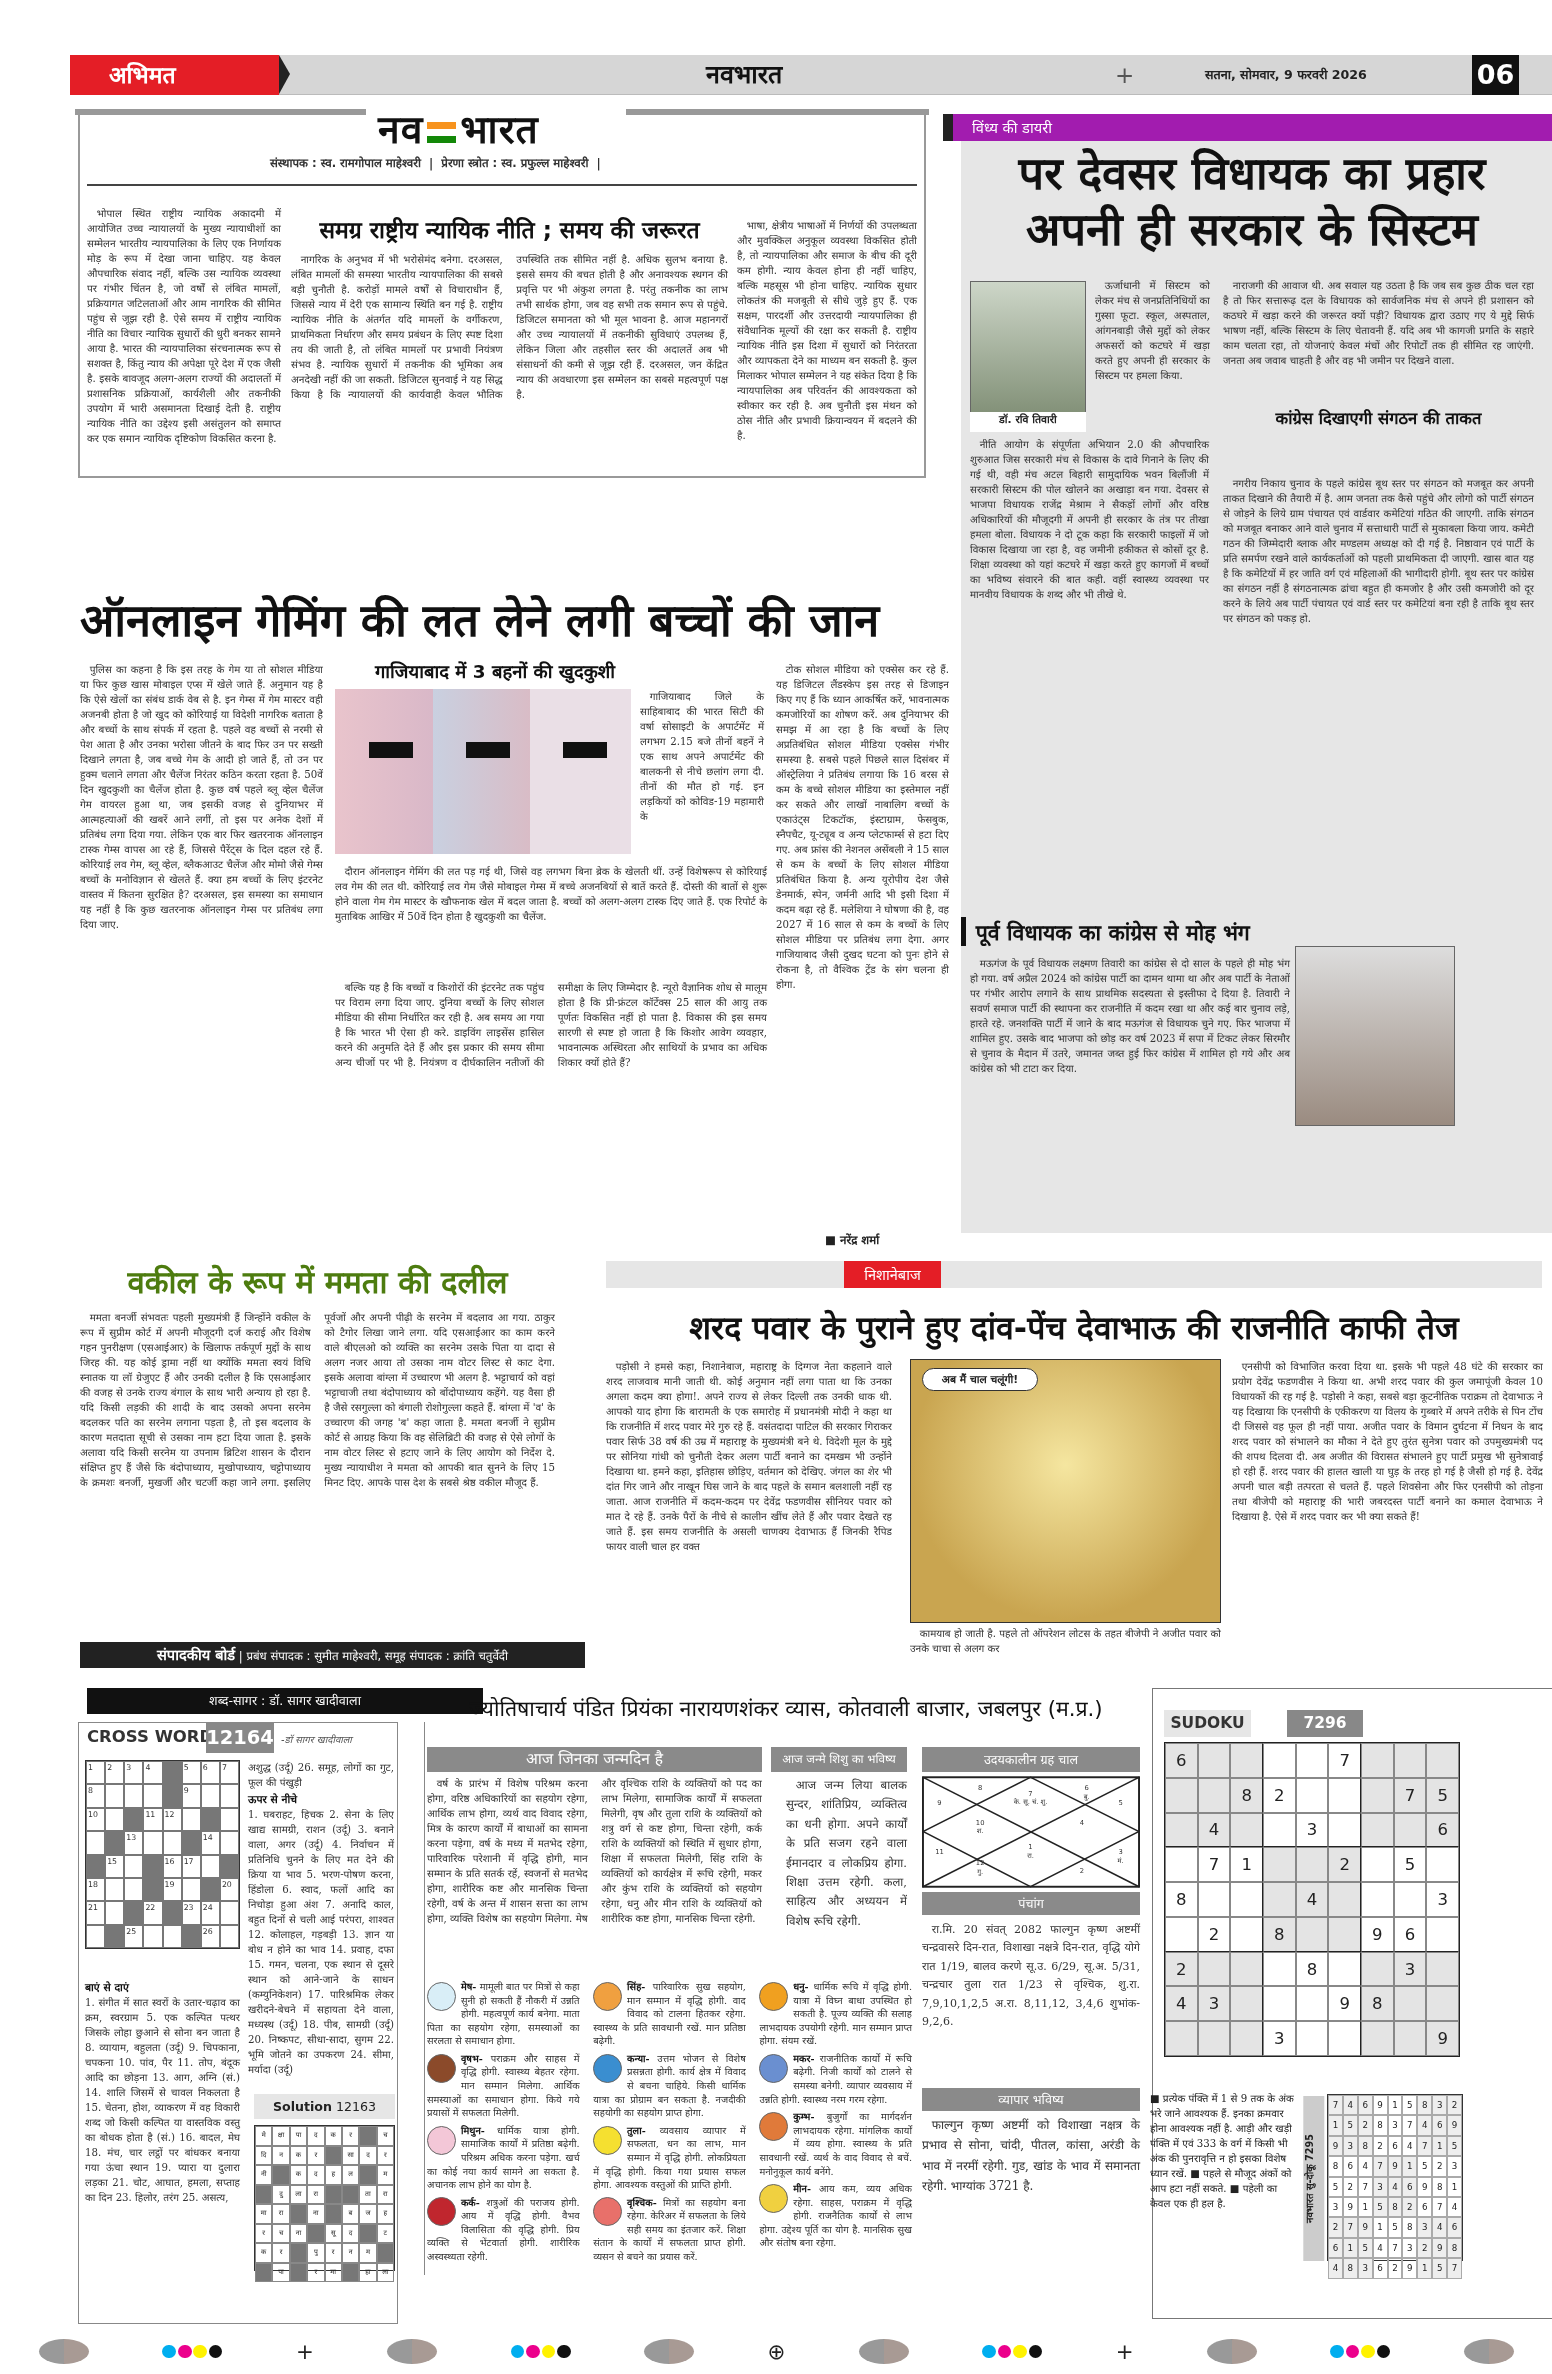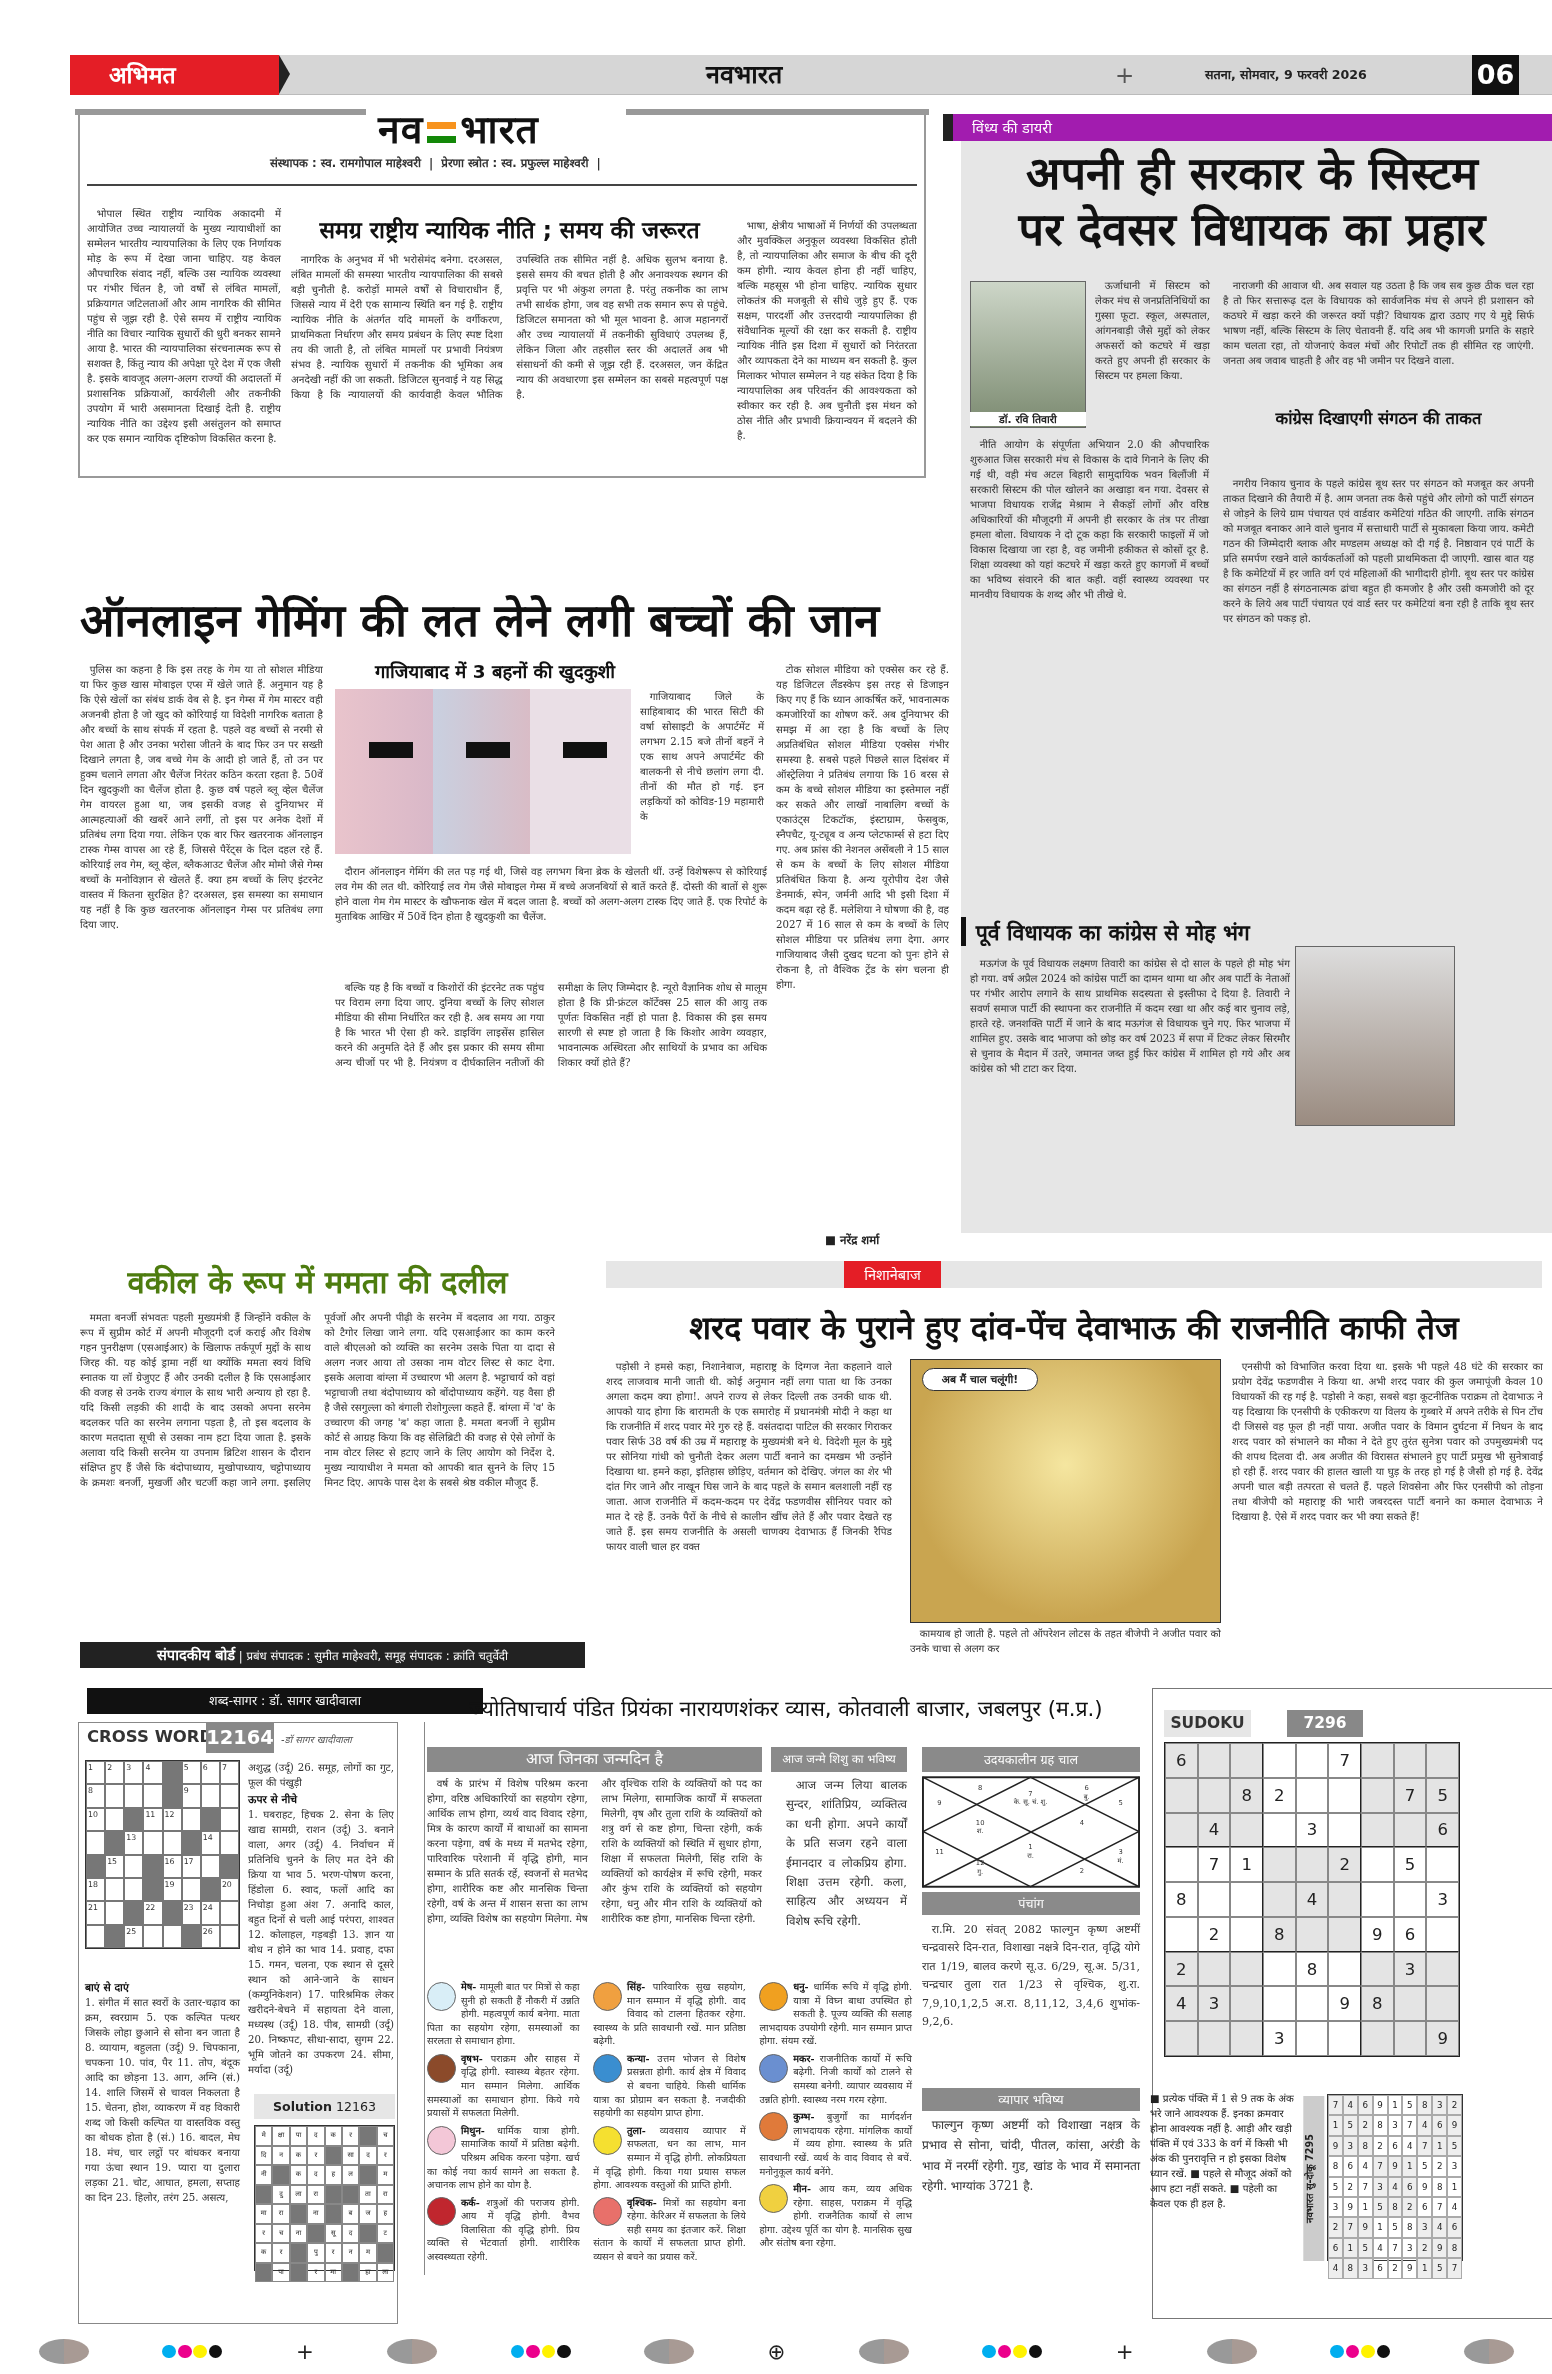--- a/index.html
+++ b/index.html
@@ -29,21 +29,21 @@
 #ed-col1{left:87px;top:206px;width:194px;height:264px}
 #ed-headline{left:291px;top:213px;width:437px;font-size:23px;font-weight:bold;color:#111;text-align:center}
 #ed-cols{left:291px;top:252px;width:437px;height:213px}
 #ed-col4{left:737px;top:218px;width:180px;height:262px}
 
 #vin-label{left:943px;top:114px;width:609px;height:27px;background:#a21caf;color:#fff;font-size:14.6px;line-height:27px;padding-left:29px}
 #vin-label::before{content:"";position:absolute;left:0;top:0;width:9.7px;height:27px;background:#222}
 #vin-box{left:961px;top:141px;width:592px;height:1092px;background:#e6e6e6}
 #vin-headline{left:961px;top:146px;width:582px;font-size:45px;font-weight:bold;color:#111;text-align:center;line-height:56px}
 #vin-photo{left:970px;top:281px;width:116px;height:147px;background:linear-gradient(#cdd6c8,#7b8a70);border:1px solid #666}
-#vin-photo-cap{left:970px;top:412px;width:116px;height:14px;background:#fff;font-size:10.7px;font-weight:bold;text-align:center;line-height:16.5px}
+#vin-photo-cap{left:970px;top:412px;width:116px;height:20px;background:#fff;font-size:10.7px;font-weight:bold;text-align:center;line-height:16.5px}
 #vin-col1a{left:1095px;top:278px;width:115px;height:155px}
 #vin-col1b{left:970px;top:437px;width:239px;height:408px}
 #vin-col2a{left:1223px;top:278px;width:311px;height:126px}
 #vin-sub{left:1223px;top:408px;width:311px;font-size:16.5px;font-weight:bold;text-align:center;color:#111;line-height:21.3px}
 #vin-col2b{left:1223px;top:476px;width:311px;height:485px}
 #vin-sub2{left:961px;top:917px;width:388px;font-size:21.3px;font-weight:bold;color:#111;padding-left:9.7px;border-left:5.8px solid #111}
 #vin-sub2-text{left:970px;top:956px;width:320px;height:272px}
 #vin-photo2{left:1295px;top:946px;width:160px;height:180px;background:linear-gradient(#ddd,#9a8b80);border:1px solid #666}
 
 #game-headline{left:80px;top:592px;width:873px;font-size:45px;font-weight:bold;color:#111;line-height:58px}
@@ -144,22 +144,22 @@
 <div id="ed-cols" class="abs body-text cols2">
     <p>नागरिक के अनुभव में भी भरोसेमंद बनेगा. दरअसल, लंबित मामलों की समस्या भारतीय न्यायपालिका की सबसे बड़ी चुनौती है. करोड़ों मामले वर्षों से विचाराधीन हैं, जिससे न्याय में देरी एक सामान्य स्थिति बन गई है. राष्ट्रीय न्यायिक नीति के अंतर्गत यदि मामलों के वर्गीकरण, प्राथमिकता निर्धारण और समय प्रबंधन के लिए स्पष्ट दिशा तय की जाती है, तो लंबित मामलों पर प्रभावी नियंत्रण संभव है. न्यायिक सुधारों में तकनीक की भूमिका अब अनदेखी नहीं की जा सकती. डिजिटल सुनवाई ने यह सिद्ध किया है कि न्यायालयों की कार्यवाही केवल भौतिक उपस्थिति तक सीमित नहीं है. अधिक सुलभ बनाया है. इससे समय की बचत होती है और अनावश्यक स्थगन की प्रवृत्ति पर भी अंकुश लगता है. परंतु तकनीक का लाभ तभी सार्थक होगा, जब वह सभी तक समान रूप से पहुंचे. डिजिटल समानता को भी मूल भावना है. आज महानगरों और उच्च न्यायालयों में तकनीकी सुविधाएं उपलब्ध हैं, लेकिन जिला और तहसील स्तर की अदालतें अब भी संसाधनों की कमी से जूझ रही हैं. दरअसल, जन केंद्रित न्याय की अवधारणा इस सम्मेलन का सबसे महत्वपूर्ण पक्ष है.</p>
   </div>
 <div id="ed-col4" class="abs body-text">
     <p>भाषा, क्षेत्रीय भाषाओं में निर्णयों की उपलब्धता और मुवक्किल अनुकूल व्यवस्था विकसित होती है, तो न्यायपालिका और समाज के बीच की दूरी कम होगी. न्याय केवल होना ही नहीं चाहिए, बल्कि महसूस भी होना चाहिए. न्यायिक सुधार लोकतंत्र की मजबूती से सीधे जुड़े हुए हैं. एक सक्षम, पारदर्शी और उत्तरदायी न्यायपालिका ही संवैधानिक मूल्यों की रक्षा कर सकती है. राष्ट्रीय न्यायिक नीति इस दिशा में सुधारों को निरंतरता और व्यापकता देने का माध्यम बन सकती है. कुल मिलाकर भोपाल सम्मेलन ने यह संकेत दिया है कि न्यायपालिका अब परिवर्तन की आवश्यकता को स्वीकार कर रही है. अब चुनौती इस मंथन को ठोस नीति और प्रभावी क्रियान्वयन में बदलने की है.</p>
   </div>
 
 <div id="vin-box" class="abs"></div>
 <div id="vin-label" class="abs">विंध्य की डायरी</div>
 <div id="vin-headline" class="abs">
+    <div>पर देवसर विधायक का प्रहार</div>
     <div>अपनी ही सरकार के सिस्टम</div>
-    <div>पर देवसर विधायक का प्रहार</div>
   </div>
 <div id="vin-photo" class="abs"></div>
 <div id="vin-photo-cap" class="abs">डॉ. रवि तिवारी</div>
 <div id="vin-col1a" class="abs body-text">
     <p>ऊर्जाधानी में सिस्टम को लेकर मंच से जनप्रतिनिधियों का गुस्सा फूटा. स्कूल, अस्पताल, आंगनबाड़ी जैसे मुद्दों को लेकर अफसरों को कटघरे में खड़ा करते हुए अपनी ही सरकार के सिस्टम पर हमला किया.</p>
   </div>
 <div id="vin-col1b" class="abs body-text">
     <p>नीति आयोग के संपूर्णता अभियान 2.0 की औपचारिक शुरुआत जिस सरकारी मंच से विकास के दावे गिनाने के लिए की गई थी, वही मंच अटल बिहारी सामुदायिक भवन बिलौंजी में सरकारी सिस्टम की पोल खोलने का अखाड़ा बन गया. देवसर से भाजपा विधायक राजेंद्र मेश्राम ने सैकड़ों लोगों और वरिष्ठ अधिकारियों की मौजूदगी में अपनी ही सरकार के तंत्र पर तीखा हमला बोला. विधायक ने दो टूक कहा कि सरकारी फाइलों में जो विकास दिखाया जा रहा है, वह जमीनी हकीकत से कोसों दूर है. शिक्षा व्यवस्था को यहां कटघरे में खड़ा करते हुए कागजों में बच्चों का भविष्य संवारने की बात कही. वहीं स्वास्थ्य व्यवस्था पर मानवीय विधायक के शब्द और भी तीखे थे.</p>
   </div>
 <div id="vin-col2a" class="abs body-text">

